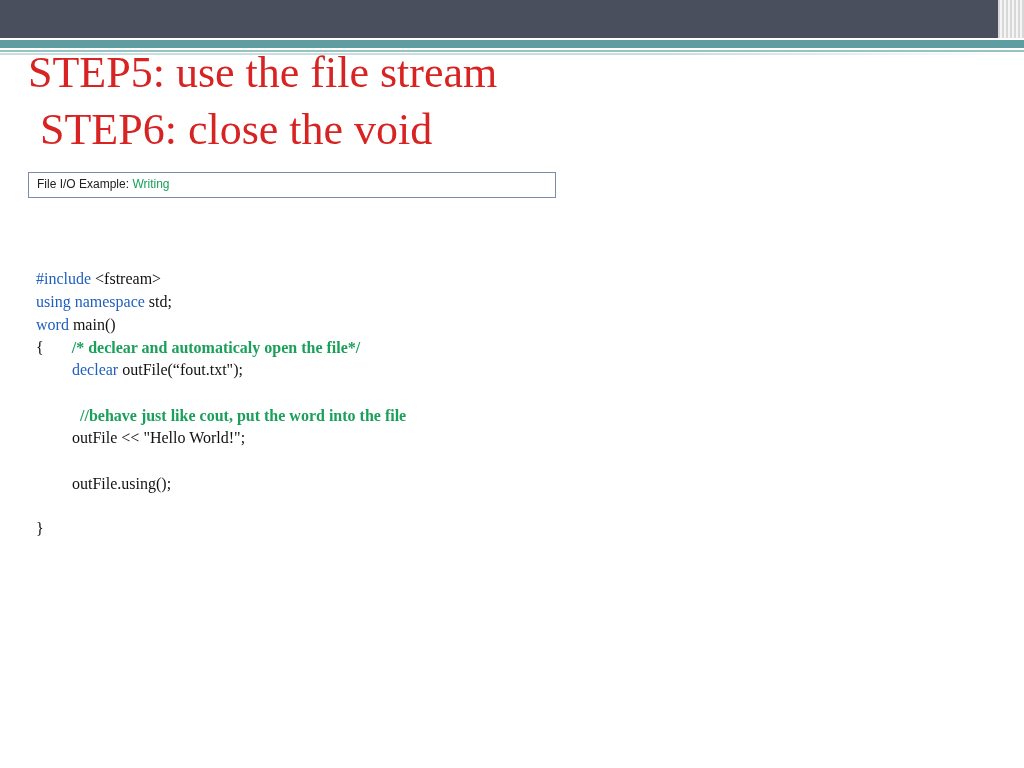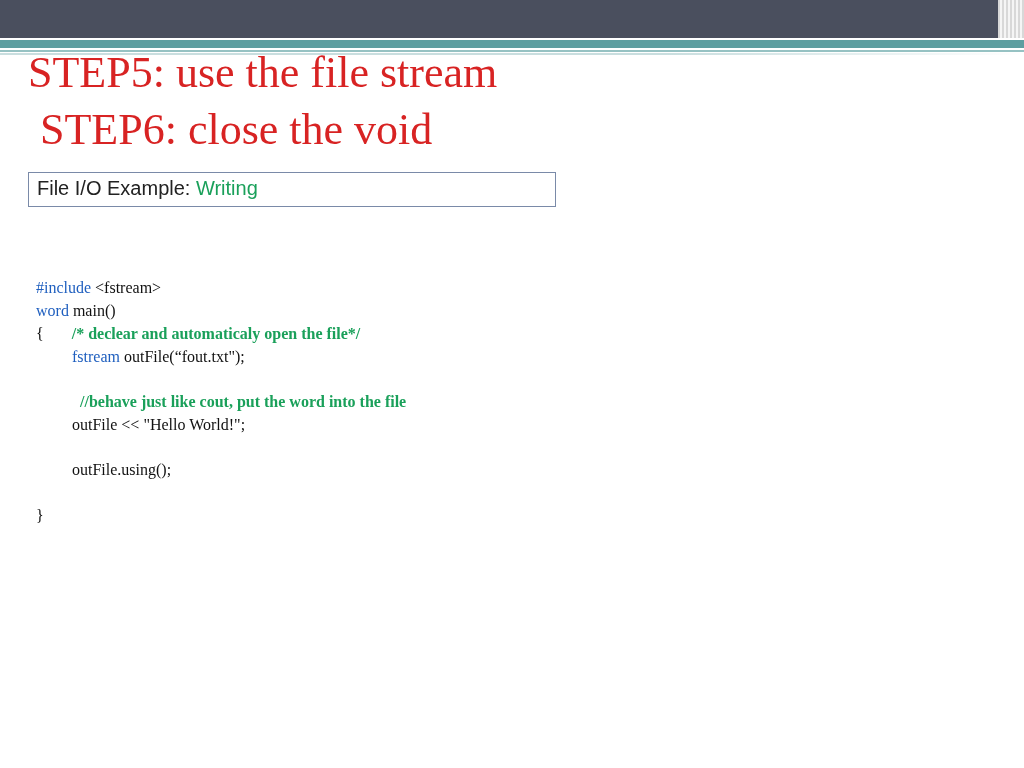--- a/index.html
+++ b/index.html
@@ -69,21 +69,21 @@
     color: #d82323;
     font-weight: normal;
   }
   .heading .line2 { padding-left: 12px; display: block; }
   .subbox {
     margin-top: 14px;
     border: 1px solid #7a8aa8;
     width: 528px;
     padding: 4px 8px 6px 8px;
     font-family: Verdana, Geneva, sans-serif;
-    font-size: 20px;
+    font-size: 12px;
   }
   .subbox .lbl { color: #222; }
   .subbox .mode { color: #1aa05a; }
   .code {
     margin-top: 70px;
     padding-left: 8px;
     font-size: 16px;
     line-height: 1.42;
     color: #111;
   }
@@ -111,27 +111,30 @@
 
   <div class="subbox">
     <span class="lbl">File I/O Example: </span><span class="mode">Writing</span>
   </div>
 
   <div class="code">
     <div>
       <span class="kw">#include </span><span>&lt;fstream&gt;</span>
     </div>
     <div>
+      <span class="kw">using namespace </span><span>std;</span>
+    </div>
+    <div>
       <span class="kw">word </span><span>main()</span>
     </div>
     <div>
       <span>{</span><span class="brace-gap"></span><span class="cm">/* declear and automaticaly open the file*/</span>
     </div>
     <div>
-      <span class="indent1"><span class="kw">fstream </span><span>outFile(“fout.txt");</span></span>
+      <span class="indent1"><span class="kw">declear </span><span>outFile(“fout.txt");</span></span>
     </div>
     <div>&nbsp;</div>
     <div>
       <span class="indent1" style="padding-left:44px;"><span class="cm">//behave just like cout, put the word into  the file</span></span>
     </div>
     <div>
       <span class="indent1">outFile &lt;&lt; "Hello World!";</span>
     </div>
     <div>&nbsp;</div>
     <div>

